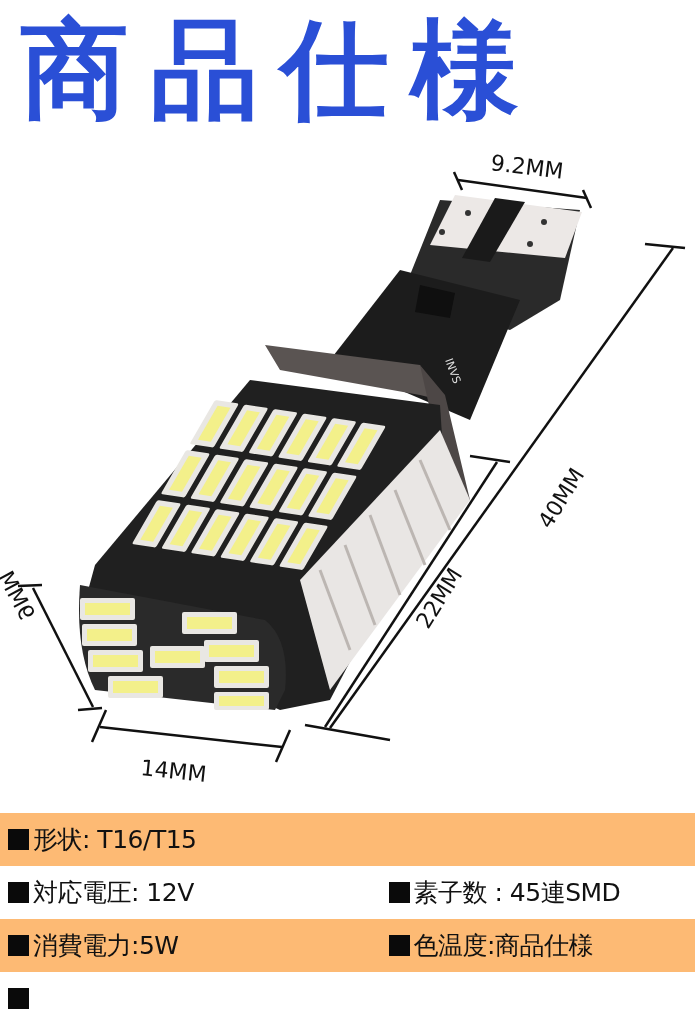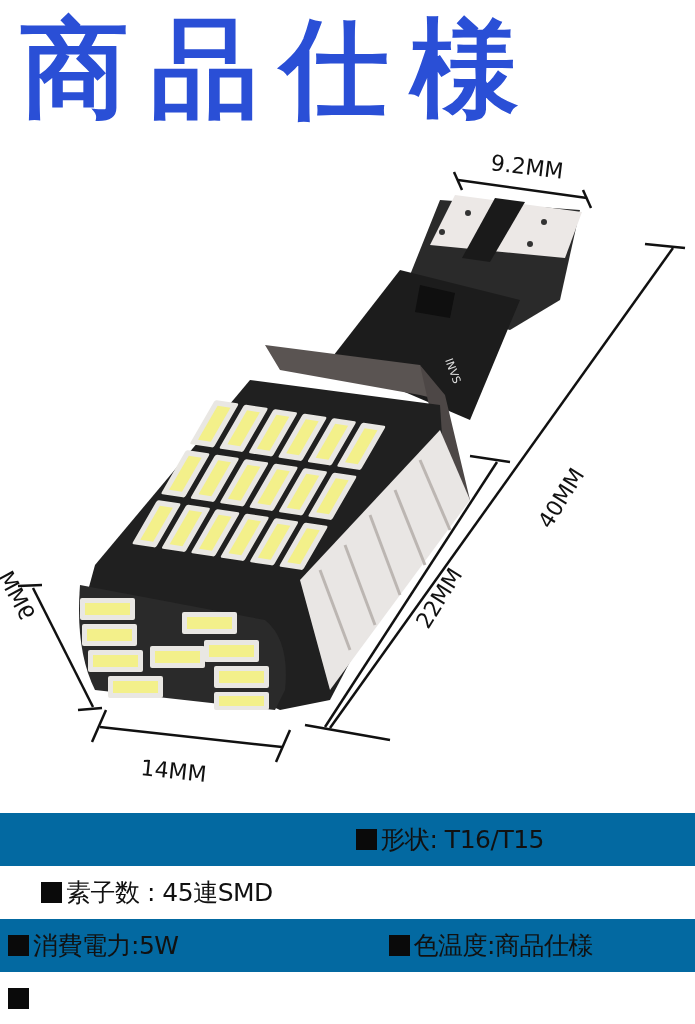--- a/index.html
+++ b/index.html
@@ -2,35 +2,35 @@
 <html><head>
 <meta charset="utf-8">
 <style>
   * { box-sizing: border-box; margin: 0; padding: 0; }
   html, body { width: 695px; height: 1024px; background: #ffffff; overflow: hidden; }
   body { position: relative; font-family: "DejaVu Sans", sans-serif; }
 
   .title {
     position: absolute; left: 0; top: 0; width: 561px; height: 140px;
     display: flex; align-items: center; justify-content: center;
-    font-family: Liberation Serif, serif;
+    font-family: Liberation Sans, sans-serif;
     font-weight: bold; font-size: 108px; letter-spacing: 22px;
     color: #2a4fd6; line-height: 1;
   }
 
   .product-area { position: absolute; left: 0; top: 140px; width: 695px; height: 672px; }
   .product-area svg { width: 100%; height: 100%; display: block; }
 
   .dim-label { font-family: "DejaVu Sans", sans-serif; font-size: 22px; fill: #111; }
 
   .specs { position: absolute; left: 0; top: 813px; width: 695px; height: 211px; }
   .spec-row {
     height: 53px; display: flex; align-items: center;
   }
-  .spec-row.gray { background: #0369a1; justify-content: flex-end; }
+  .spec-row.gray { background: #fdba74; }
   .spec-row.white { background: #ffffff; }
   .spec-cell {
     width: 50%; display: flex; align-items: center;
     font-family: "DejaVu Sans", sans-serif; font-size: 25px; color: #111;
     white-space: nowrap;
   }
   .spec-cell.left { padding-left: 8px; }
   .spec-cell.right { padding-left: 41px; }
   .bullet {
     display: inline-block; width: 21px; height: 21px; background: #0a0a0a; margin-right: 4px;
@@ -177,20 +177,24 @@
 </div>
 
 <div class="specs">
   <div class="spec-row gray">
     <div class="spec-cell left">
       <span class="bullet"></span>
       <span class="spec-text">形状: T16/T15</span>
     </div>
   </div>
   <div class="spec-row white">
+    <div class="spec-cell left">
+      <span class="bullet"></span>
+      <span class="spec-text">対応電圧: 12V</span>
+    </div>
     <div class="spec-cell right">
       <span class="bullet"></span>
       <span class="spec-text">素子数 : 45連SMD</span>
     </div>
   </div>
   <div class="spec-row gray">
     <div class="spec-cell left">
       <span class="bullet"></span>
       <span class="spec-text">消費電力:5W</span>
     </div>

